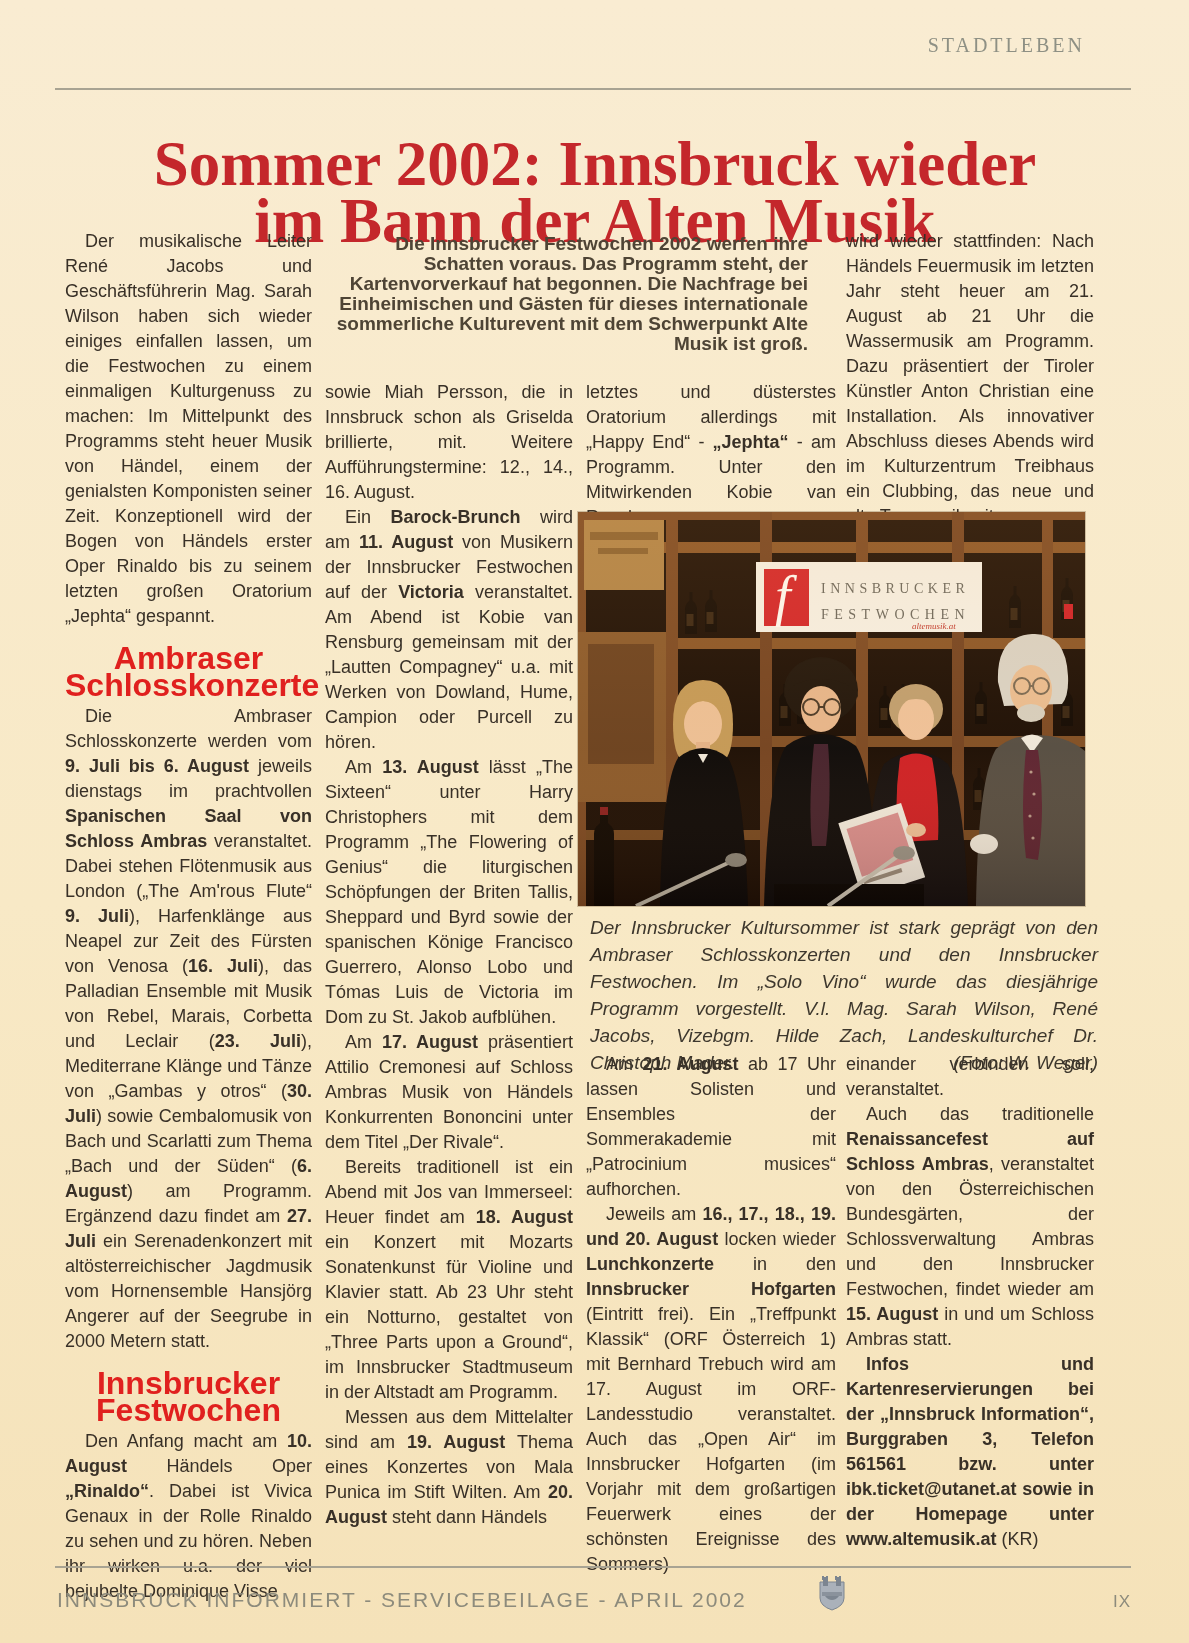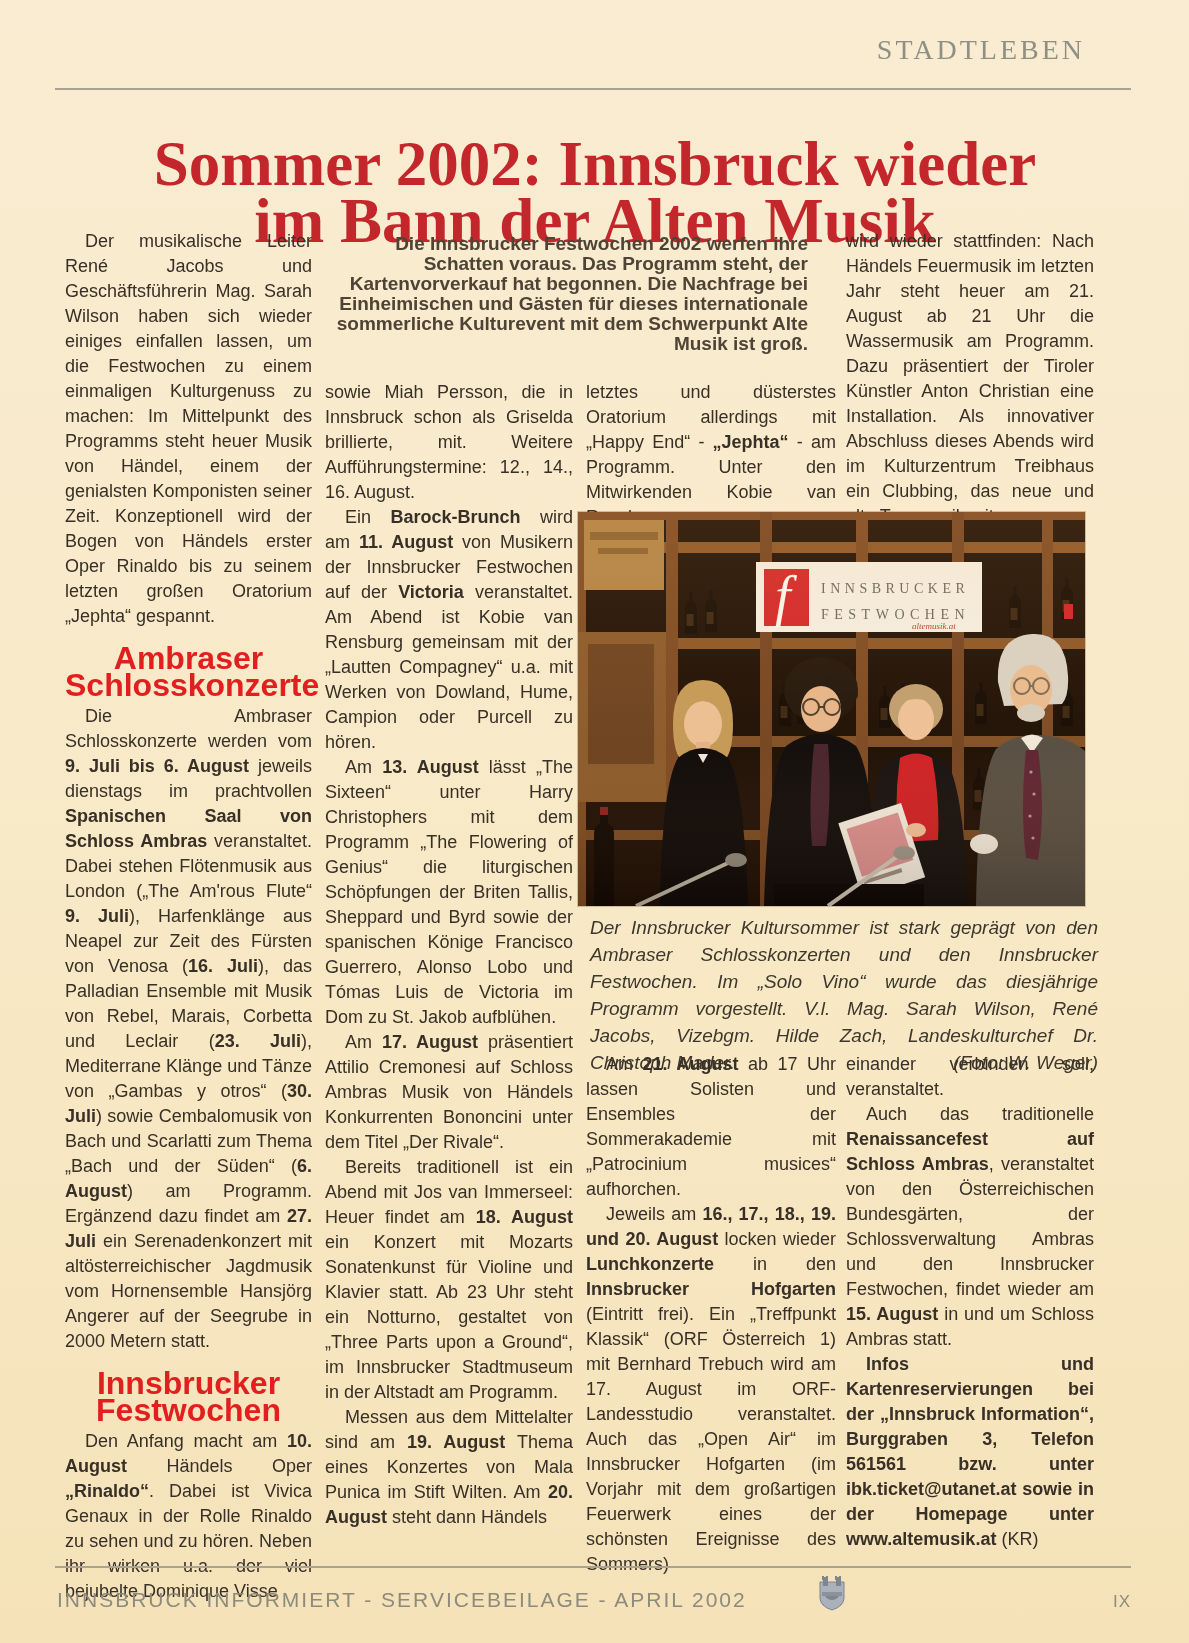--- a/index.html
+++ b/index.html
@@ -1,20 +1,20 @@
 <!DOCTYPE html>
 <html lang="de"><head>
 <meta charset="utf-8">
 <style>
   html,body{margin:0;padding:0;background:#d8cfc0;}
   .page{position:relative;width:1189px;height:1643px;margin:0 auto;overflow:hidden;
         background:linear-gradient(180deg,#f9ecd2 0%,#f8e9c6 55%,#f5e2b9 100%);
         font-family:"Liberation Sans",sans-serif;color:#383027;}
   .section-label{position:absolute;top:34px;right:104px;font-family:"Liberation Serif",serif;
-        font-size:28px;letter-spacing:3px;color:#8e9084;}
+        font-size:20px;letter-spacing:3px;color:#8e9084;}
   .rule{position:absolute;left:55px;right:58px;height:2px;background:#a8a392;}
   .rule-top{top:88px;}
   .rule-bottom{top:1566px;}
   .title{position:absolute;top:94px;left:40px;width:1110px;text-align:center;
         font-family:"Liberation Serif",serif;font-weight:700;font-size:63px;line-height:57px;
         color:#c4272b;}
   .lead{position:absolute;top:234px;left:326px;width:482px;text-align:right;font-weight:700;
         font-size:19px;line-height:20px;color:#4e4435;}
   .col{position:absolute;font-size:18px;line-height:25px;text-align:justify;hyphens:auto;margin-left:8px;}
   .col p{margin:0;text-indent:20px;}

